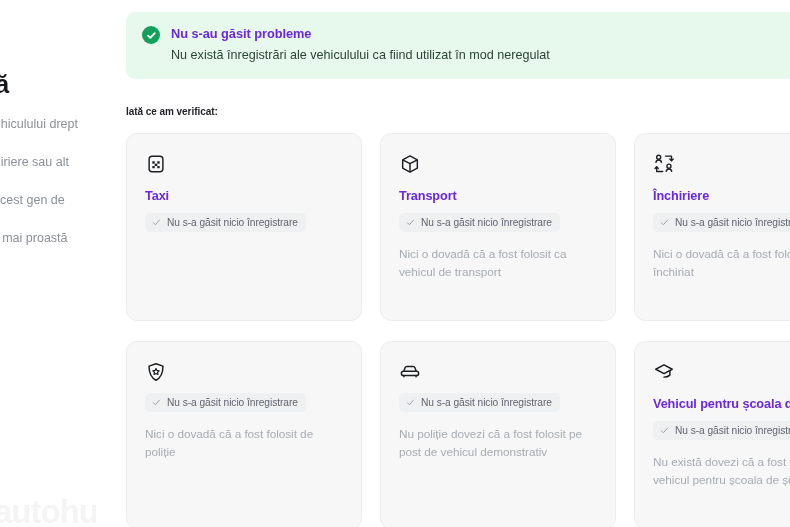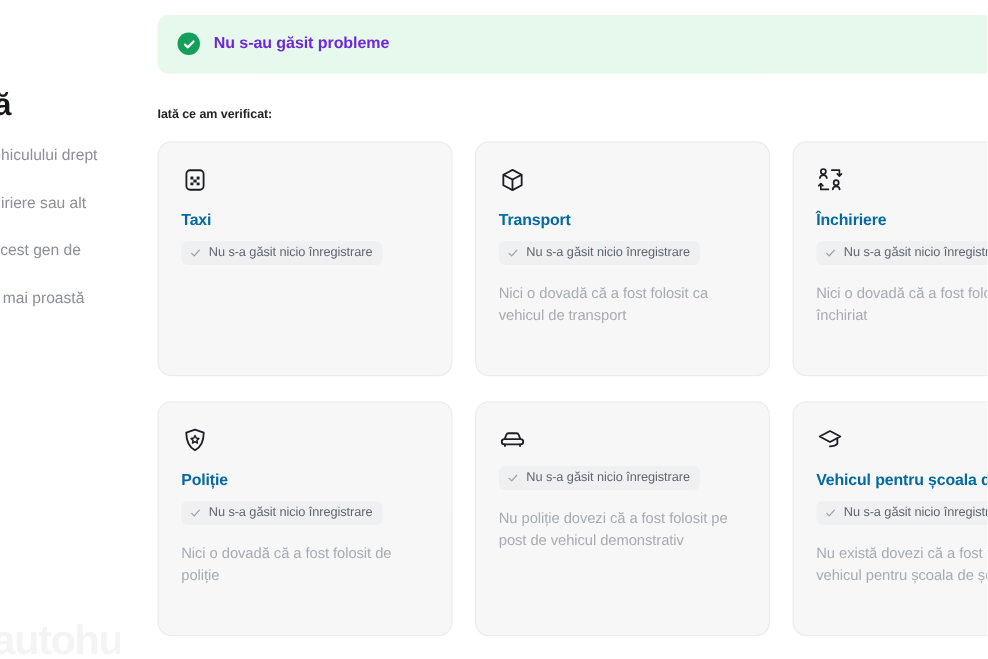--- a/index.html
+++ b/index.html
@@ -154,21 +154,21 @@
     width: 22px;
     height: 22px;
     color: #1d1f23;
   }
   .card-icon svg { display: block; width: 22px; height: 22px; }
 
   .card-title {
     margin-top: 14px;
     font-size: 12.7px;
     font-weight: bold;
-    color: #0369a1;
+    color: #6d28d9;
     letter-spacing: -0.1px;
     white-space: nowrap;
   }
 
   .card-badge {
     margin-top: 10px;
     display: inline-flex;
     align-items: center;
     gap: 6px;
     background: #eff0f1;
@@ -214,20 +214,21 @@
   <div class="main">
 
     <div class="alert">
       <span class="alert-icon">
         <svg width="11" height="11" viewBox="0 0 12 12" fill="none">
           <path d="M2.2 6.2 L4.7 8.6 L9.6 3.4" stroke="#ffffff" stroke-width="1.9" stroke-linecap="round" stroke-linejoin="round"></path>
         </svg>
       </span>
       <div class="alert-texts">
         <div class="alert-title">Nu s-au găsit probleme</div>
+        <div class="alert-sub">Nu există înregistrări ale vehiculului ca fiind utilizat în mod neregulat</div>
       </div>
     </div>
 
     <div class="section-heading">Iată ce am verificat:</div>
 
     <div class="grid">
 
       <div class="card">
         <div class="card-icon">
           <svg viewBox="0 0 24 24" fill="none">
@@ -296,21 +297,20 @@
         <div class="card-desc">Nici o dovadă că a fost folosit de închiriat</div>
       </div>
 
       <div class="card">
         <div class="card-icon">
           <svg viewBox="0 0 24 24" fill="none">
             <path d="M12 3 L19.6 5.6 C19.6 12.6 17 18.2 12 21 C7 18.2 4.4 12.6 4.4 5.6 Z" stroke="#1d1f23" stroke-width="1.6" stroke-linejoin="round"></path>
             <path d="M12 8.1 L13.05 10.3 L15.45 10.62 L13.7 12.3 L14.15 14.7 L12 13.55 L9.85 14.7 L10.3 12.3 L8.55 10.62 L10.95 10.3 Z" stroke="#1d1f23" stroke-width="1.3" stroke-linejoin="round"></path>
           </svg>
         </div>
-        <div class="card-title">Poliție</div>
         <div class="card-badge">
           <span class="badge-check">
             <svg width="9" height="9" viewBox="0 0 12 12" fill="none">
               <path d="M1.8 6.3 L4.5 9 L10 2.8" stroke="currentColor" stroke-width="1.3" stroke-linecap="round" stroke-linejoin="round"></path>
             </svg>
           </span>
           <span class="badge-text">Nu s-a găsit nicio înregistrare</span>
         </div>
         <div class="card-desc">Nici o dovadă că a fost folosit de poliție</div>
       </div>

